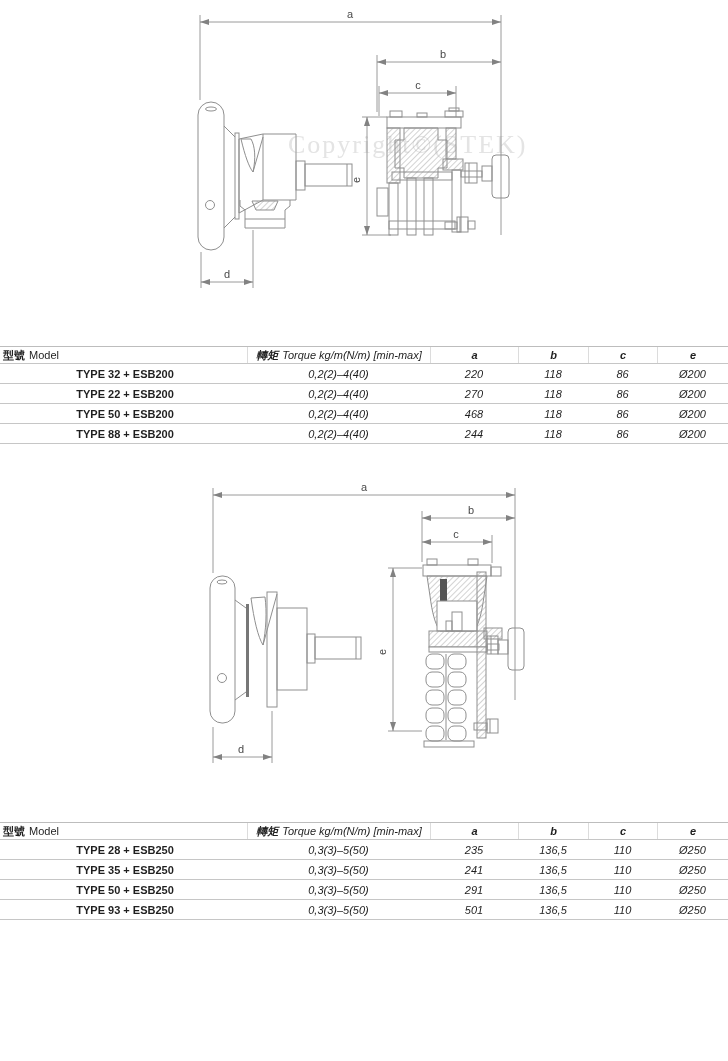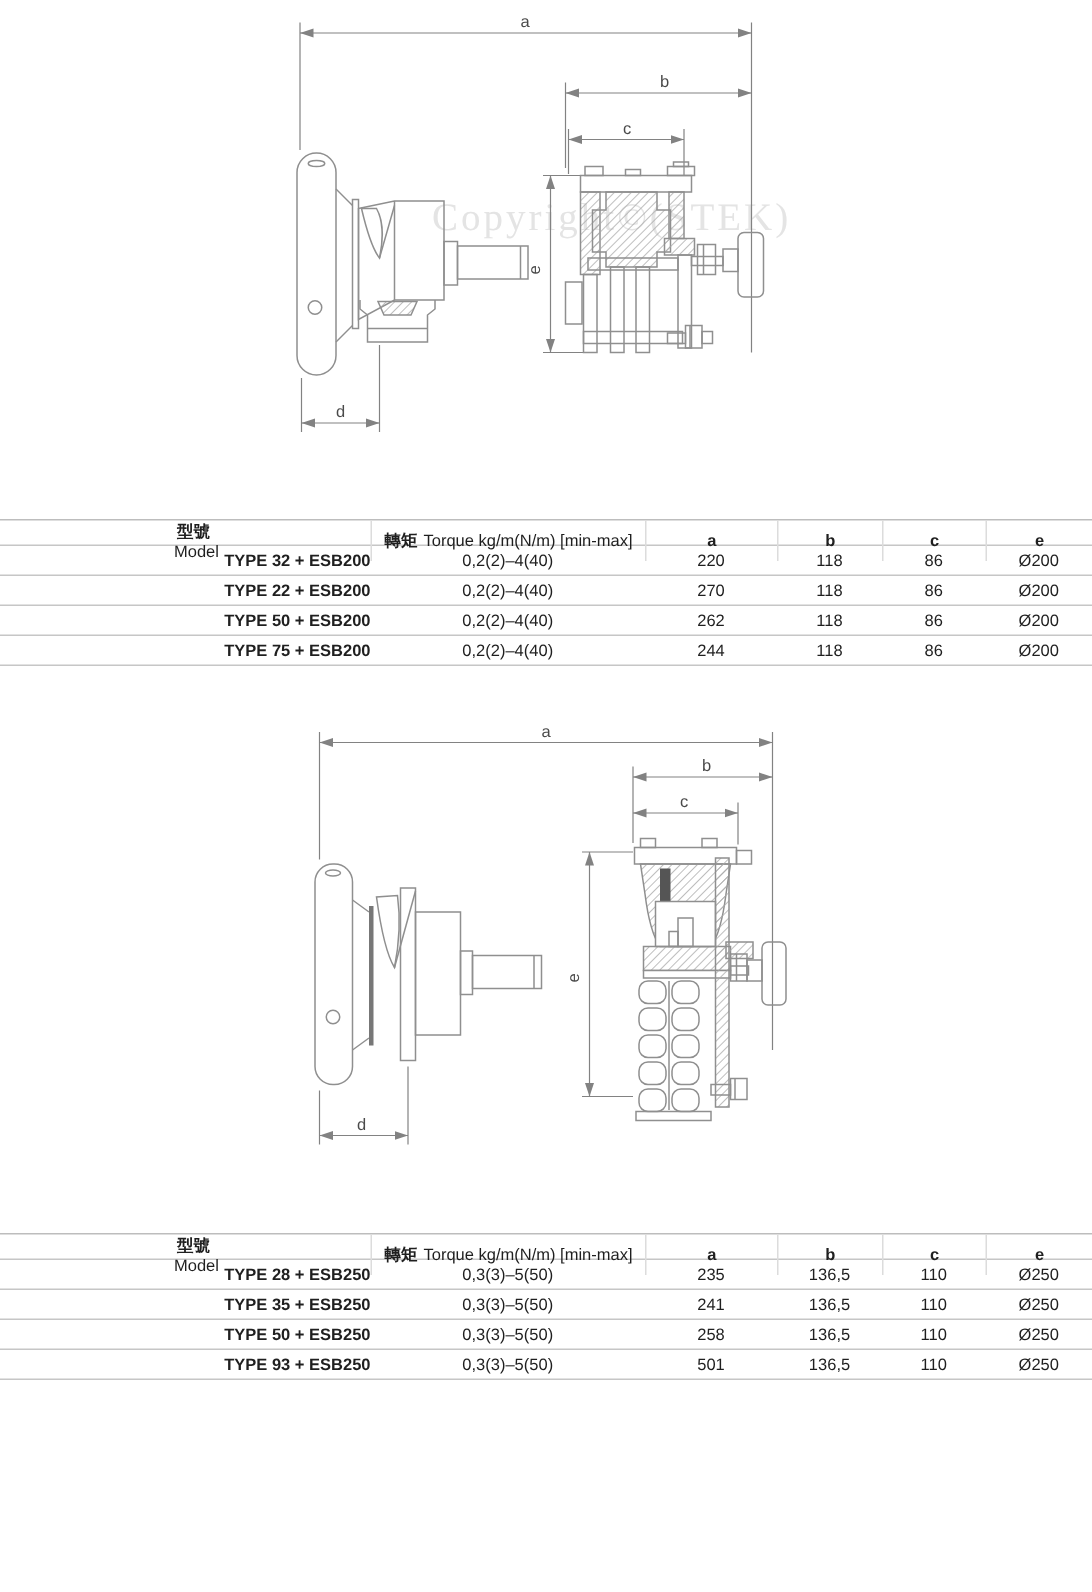--- a/index.html
+++ b/index.html
@@ -17,22 +17,22 @@
   .wm{font-family:"Liberation Serif",serif;font-size:26px;letter-spacing:2px;fill:#e4e4e4;}
 
   
   .spec-table{position:absolute;left:0;width:728px;font-size:11px;color:#1f1f1f;}
   .trow{display:grid;grid-template-columns:247px 183px 88px 70px 69px 71px;
         height:19px;align-items:center;border-bottom:1px solid #c6c6c6;}
   .thead{height:16px;border-top:1px solid #bdbdbd;}
   .thead .c{height:100%;display:flex;align-items:center;justify-content:center;}
   .thead .c.model{justify-content:flex-start;}
   .thead .c + .c{border-left:1px solid #dcdcdc;}
-  .c.model{padding-left:15px;text-align:right;flex-direction:column;}
-  .ctr{text-align:center;}
+  .c.model{padding-left:3px;text-align:center;}
+  .ctr{text-align:center;font-style:italic;}
   .bold{font-weight:bold;}
   .zh{font-weight:bold;margin-right:4px;}
 </style>
 </head>
 <body>
 
 <div class="page">
 
   <svg viewBox="0 0 728 320" style="top:0;width:728px;height:320px">
     <defs>
@@ -155,27 +155,27 @@
       <div class="c model bold">TYPE 22 + ESB200</div>
       <div class="c ctr">0,2(2)–4(40)</div>
       <div class="c ctr">270</div>
       <div class="c ctr">118</div>
       <div class="c ctr">86</div>
       <div class="c ctr">Ø200</div>
     </div>
     <div class="trow">
       <div class="c model bold">TYPE 50 + ESB200</div>
       <div class="c ctr">0,2(2)–4(40)</div>
-      <div class="c ctr">262</div>
+      <div class="c ctr">468</div>
       <div class="c ctr">118</div>
       <div class="c ctr">86</div>
       <div class="c ctr">Ø200</div>
     </div>
     <div class="trow">
-      <div class="c model bold">TYPE 75 + ESB200</div>
+      <div class="c model bold">TYPE 88 + ESB200</div>
       <div class="c ctr">0,2(2)–4(40)</div>
       <div class="c ctr">244</div>
       <div class="c ctr">118</div>
       <div class="c ctr">86</div>
       <div class="c ctr">Ø200</div>
     </div>
   </div>
 
   <svg viewBox="0 480 728 300" style="top:480px;width:728px;height:300px">
     <defs>
@@ -300,21 +300,21 @@
       <div class="c model bold">TYPE 35 + ESB250</div>
       <div class="c ctr">0,3(3)–5(50)</div>
       <div class="c ctr">241</div>
       <div class="c ctr">136,5</div>
       <div class="c ctr">110</div>
       <div class="c ctr">Ø250</div>
     </div>
     <div class="trow">
       <div class="c model bold">TYPE 50 + ESB250</div>
       <div class="c ctr">0,3(3)–5(50)</div>
-      <div class="c ctr">258</div>
+      <div class="c ctr">291</div>
       <div class="c ctr">136,5</div>
       <div class="c ctr">110</div>
       <div class="c ctr">Ø250</div>
     </div>
     <div class="trow">
       <div class="c model bold">TYPE 93 + ESB250</div>
       <div class="c ctr">0,3(3)–5(50)</div>
       <div class="c ctr">501</div>
       <div class="c ctr">136,5</div>
       <div class="c ctr">110</div>

